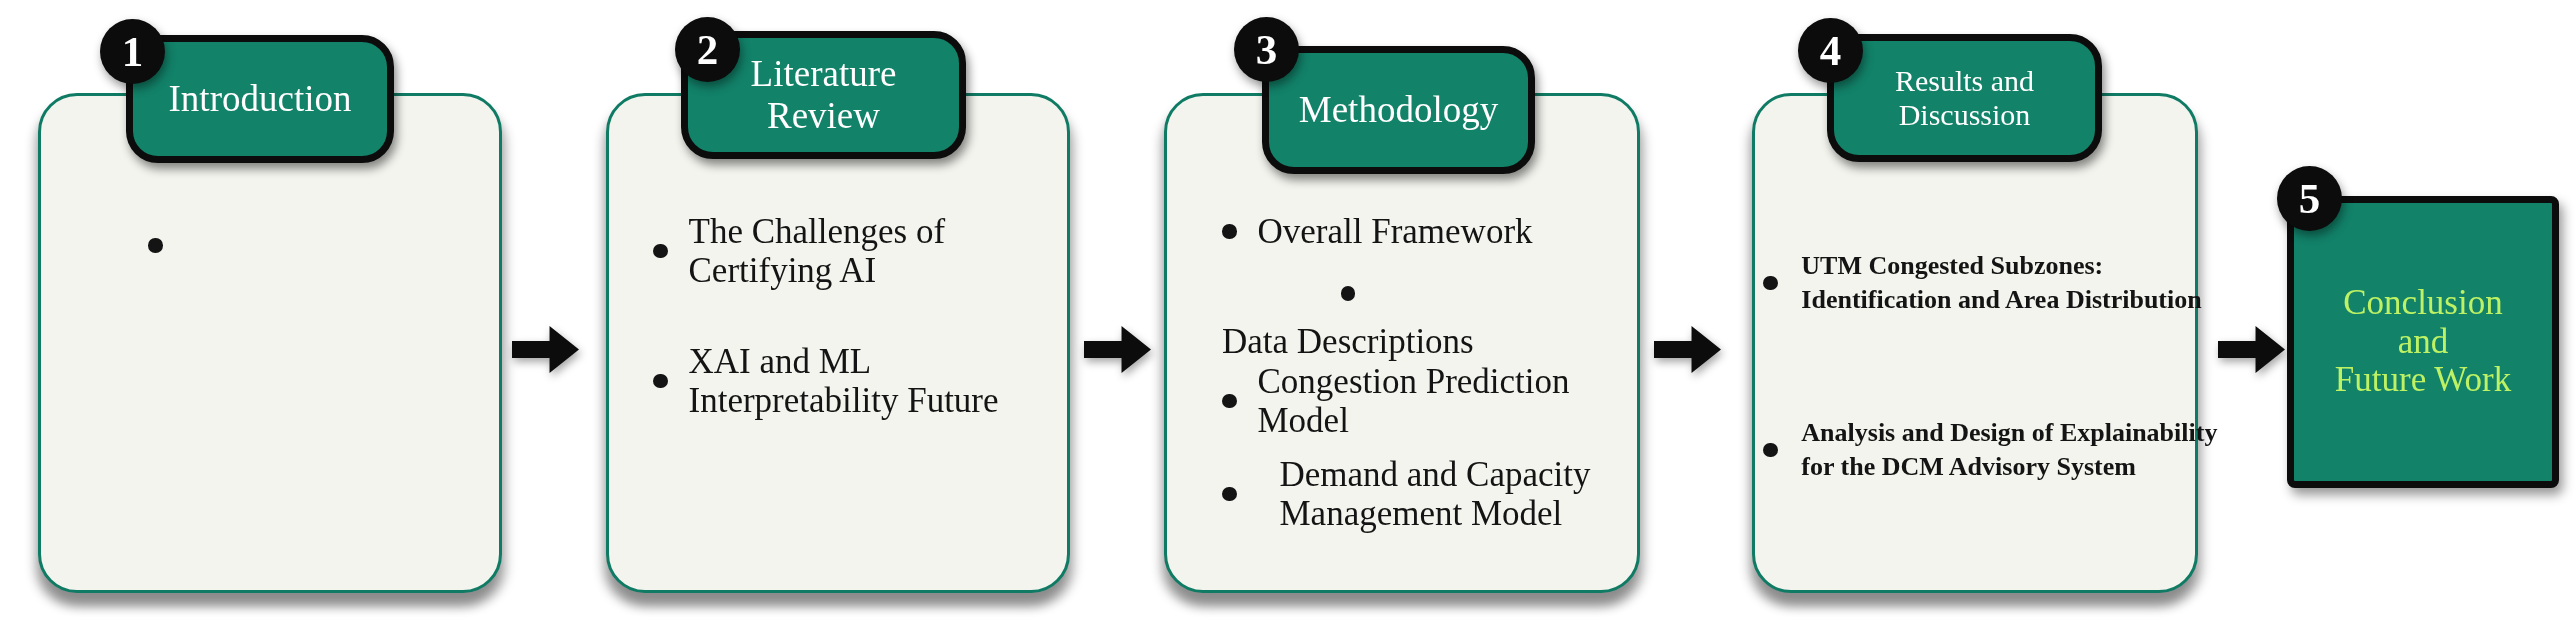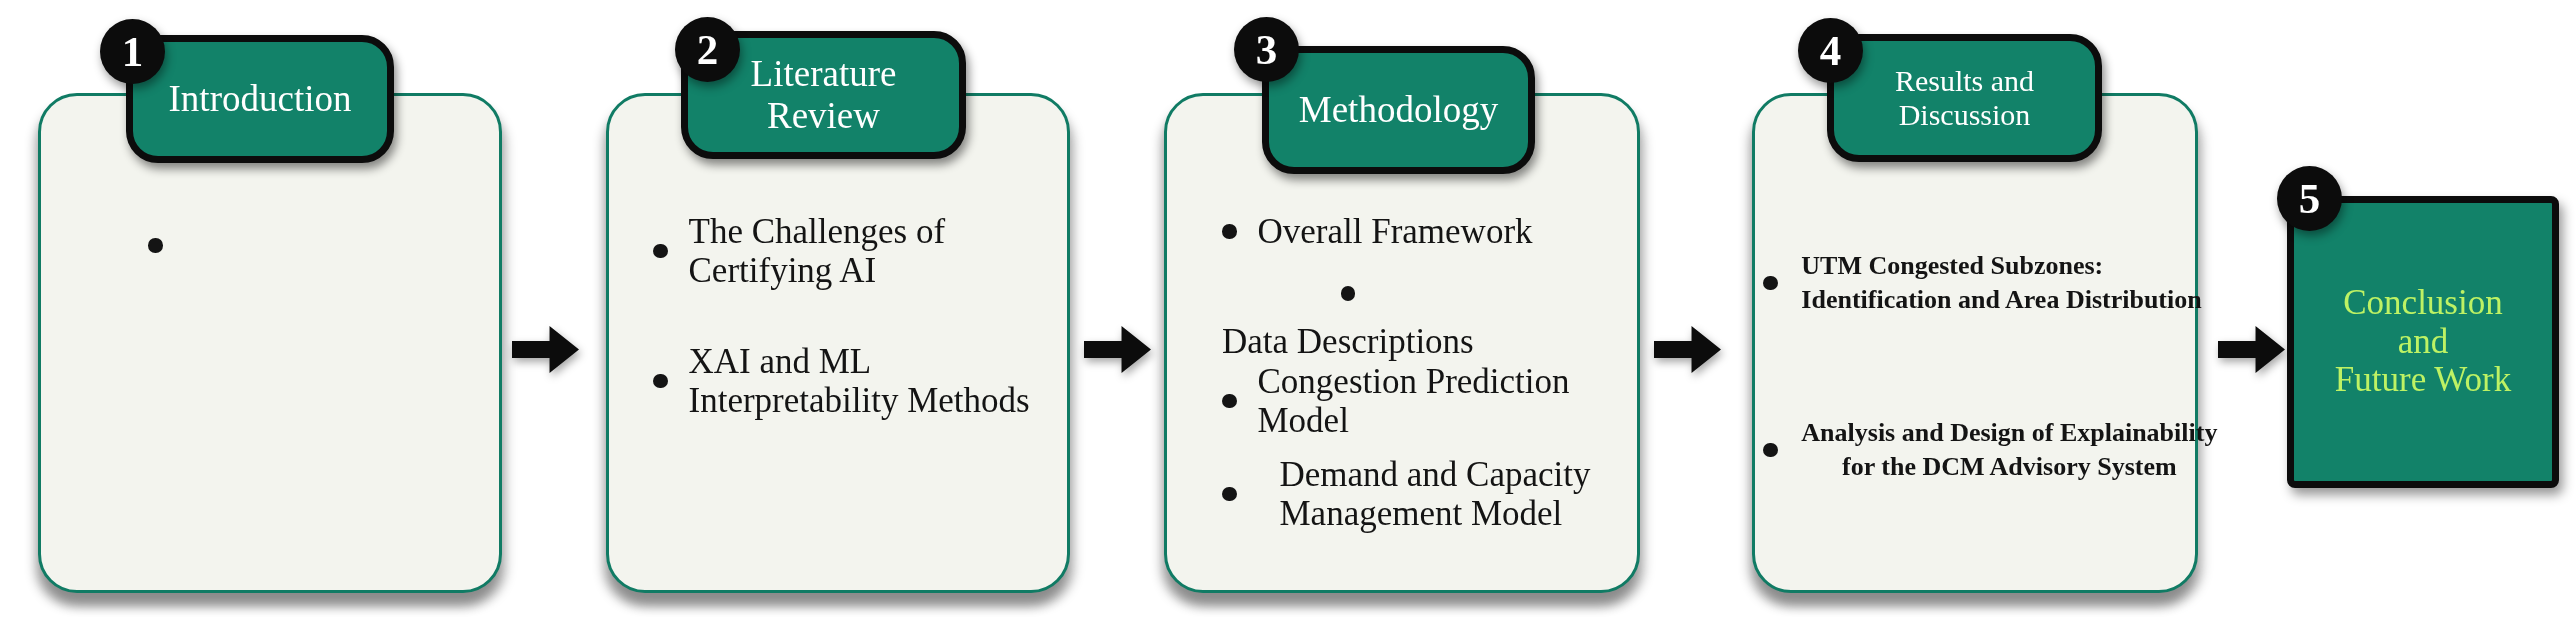--- a/index.html
+++ b/index.html
@@ -75,21 +75,21 @@
 
   #card2 .row.r1 { left: 44px; top: 116px; }
   #card2 .row.r2 { left: 44px; top: 246px; }
 
   #card3 .row.r1 { left: 55px; top: 116px; }
   #card3 .row.r2 { left: 55px; top: 190px; flex-direction: column; }
   #card3 .row.r3 { left: 55px; top: 266px; }
   #card3 .row.r4 { left: 55px; top: 359px; gap: 43px; }
 
   #card4 .row.r1 { left: 8.3px; top: 153px; }
-  #card4 .row.r2 { left: 8.3px; top: 320px; text-align: center; }
+  #card4 .row.r2 { left: 8.3px; top: 320px; }
 
   
   .arrow {
     position: absolute; top: 326px; width: 67px; height: 47px;
     filter: drop-shadow(2.1px 4.8px 4.2px rgba(0,0,0,0.35));
     z-index: 1;
   }
   .arrow::before {
     content: ""; display: block; width: 100%; height: 100%;
     background: var(--ink, #0c0c0c);
@@ -128,21 +128,21 @@
 
 <div class="card" id="card2">
   <div class="row r1">
     <span class="dot"></span>
     <span class="btxt">The Challenges of
 Certifying AI</span>
   </div>
   <div class="row r2">
     <span class="dot"></span>
     <span class="btxt">XAI and ML
-Interpretability Methods</span>
+Interpretability Future</span>
   </div>
 </div>
 <div class="tab" id="tab2">Literature
 Review</div>
 <div class="badge" id="badge2">2</div>
 
 <div class="arrow" id="arrow2"></div>
 
 <div class="card" id="card3">
   <div class="row r1">

